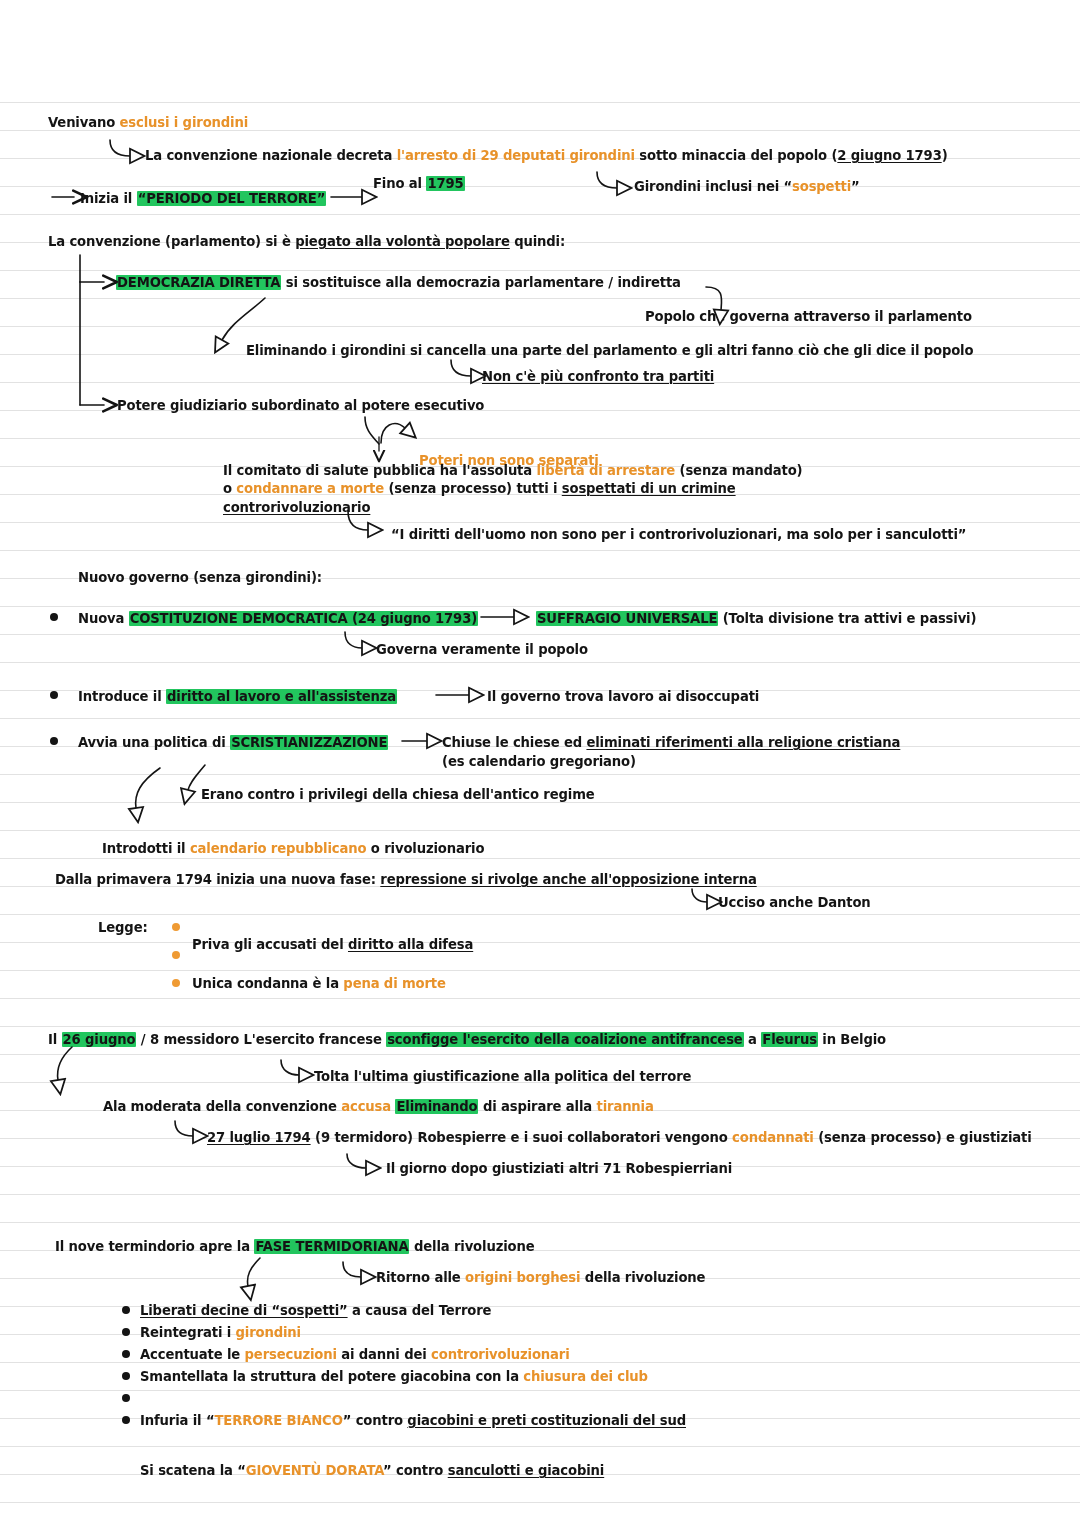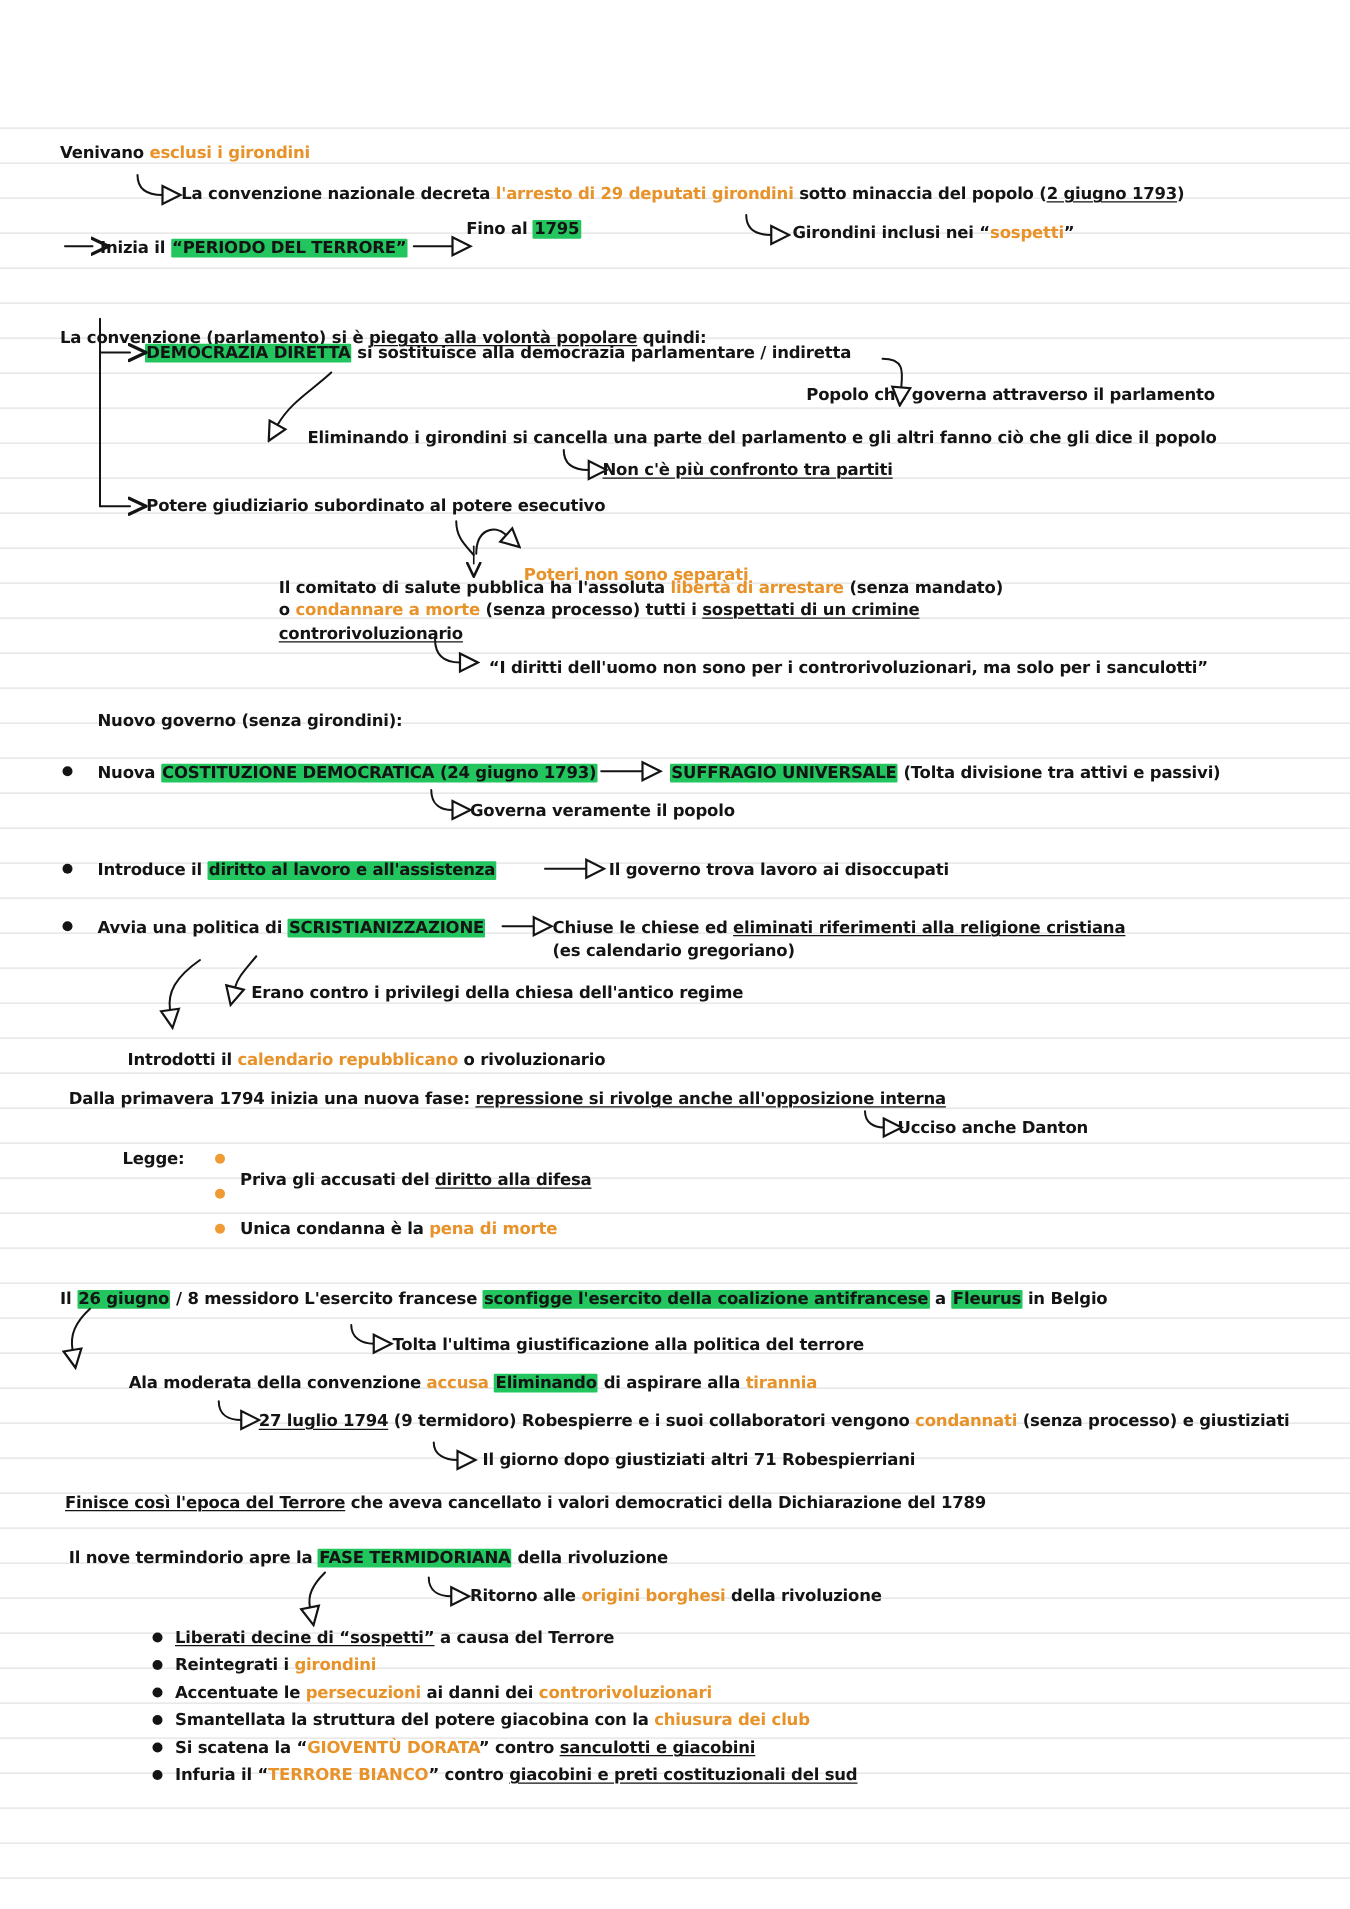--- a/index.html
+++ b/index.html
@@ -206,21 +206,21 @@
     <span>Girondini inclusi nei “</span><span class="org">sospetti</span><span>”</span>
   </div>
 
   <div class="ln" style="left:80px; top:190px;">
     <span>Inizia il </span><span class="hlk">“PERIODO DEL TERRORE”</span>
   </div>
   <div class="ln" style="left:373px; top:175px;">
     <span>Fino al </span><span class="hlk">1795</span>
   </div>
 
-  <div class="ln" style="left:48px; top:233px;margin-top:29px;">
+  <div class="ln" style="left:48px; top:233px;">
     <span>La convenzione (parlamento) si è </span><span class="u">piegato alla volontà popolare</span><span> quindi:</span>
   </div>
 
   <div class="ln" style="left:116px; top:274px;">
     <span class="hlk">DEMOCRAZIA DIRETTA</span><span> si sostituisce alla democrazia parlamentare / indiretta</span>
   </div>
 
   <div class="ln" style="left:645px; top:308px;">
     <span>Popolo che governa attraverso il parlamento</span>
   </div>
@@ -334,23 +334,20 @@
   </div>
 
   <div class="ln" style="left:207px; top:1129px;">
     <span class="u">27 luglio 1794</span><span> (9 termidoro) Robespierre e i suoi collaboratori vengono </span><span class="org">condannati</span><span> (senza processo) e giustiziati</span>
   </div>
 
   <div class="ln" style="left:386px; top:1160px;">
     <span>Il giorno dopo giustiziati altri 71 Robespierriani</span>
   </div>
 
-  <div class="ln" style="left:52px; top:1194px;">
-    <span class="u">Finisce così l'epoca del Terrore</span><span> che aveva cancellato i valori democratici della Dichiarazione del 1789</span>
-  </div>
 
   <div class="ln" style="left:55px; top:1238px;">
     <span>Il nove termindorio apre la </span><span class="hlk">FASE TERMIDORIANA</span><span> della rivoluzione</span>
   </div>
 
   <div class="ln" style="left:376px; top:1269px;">
     <span>Ritorno alle </span><span class="org">origini borghesi</span><span> della rivoluzione</span>
   </div>
 
   <span class="bullet" style="left:122px; top:1306px;"></span>
@@ -367,21 +364,21 @@
   <div class="ln" style="left:140px; top:1346px;">
     <span>Accentuate le </span><span class="org">persecuzioni</span><span> ai danni dei </span><span class="org">controrivoluzionari</span>
   </div>
 
   <span class="bullet" style="left:122px; top:1372px;"></span>
   <div class="ln" style="left:140px; top:1368px;">
     <span>Smantellata la struttura del potere giacobina con la </span><span class="org">chiusura dei club</span>
   </div>
 
   <span class="bullet" style="left:122px; top:1394px;"></span>
-  <div class="ln" style="left:140px; top:1390px;text-align:right;">
+  <div class="ln" style="left:140px; top:1462px;text-align:right;">
     <span>Si scatena la “</span><span class="org">GIOVENTÙ DORATA</span><span>” contro </span><span class="u">sanculotti e giacobini</span>
   </div>
 
   <span class="bullet" style="left:122px; top:1416px;"></span>
   <div class="ln" style="left:140px; top:1412px;">
     <span>Infuria il “</span><span class="org">TERRORE BIANCO</span><span>” contro </span><span class="u">giacobini e preti costituzionali del sud</span>
   </div>
 
 </div>
 

